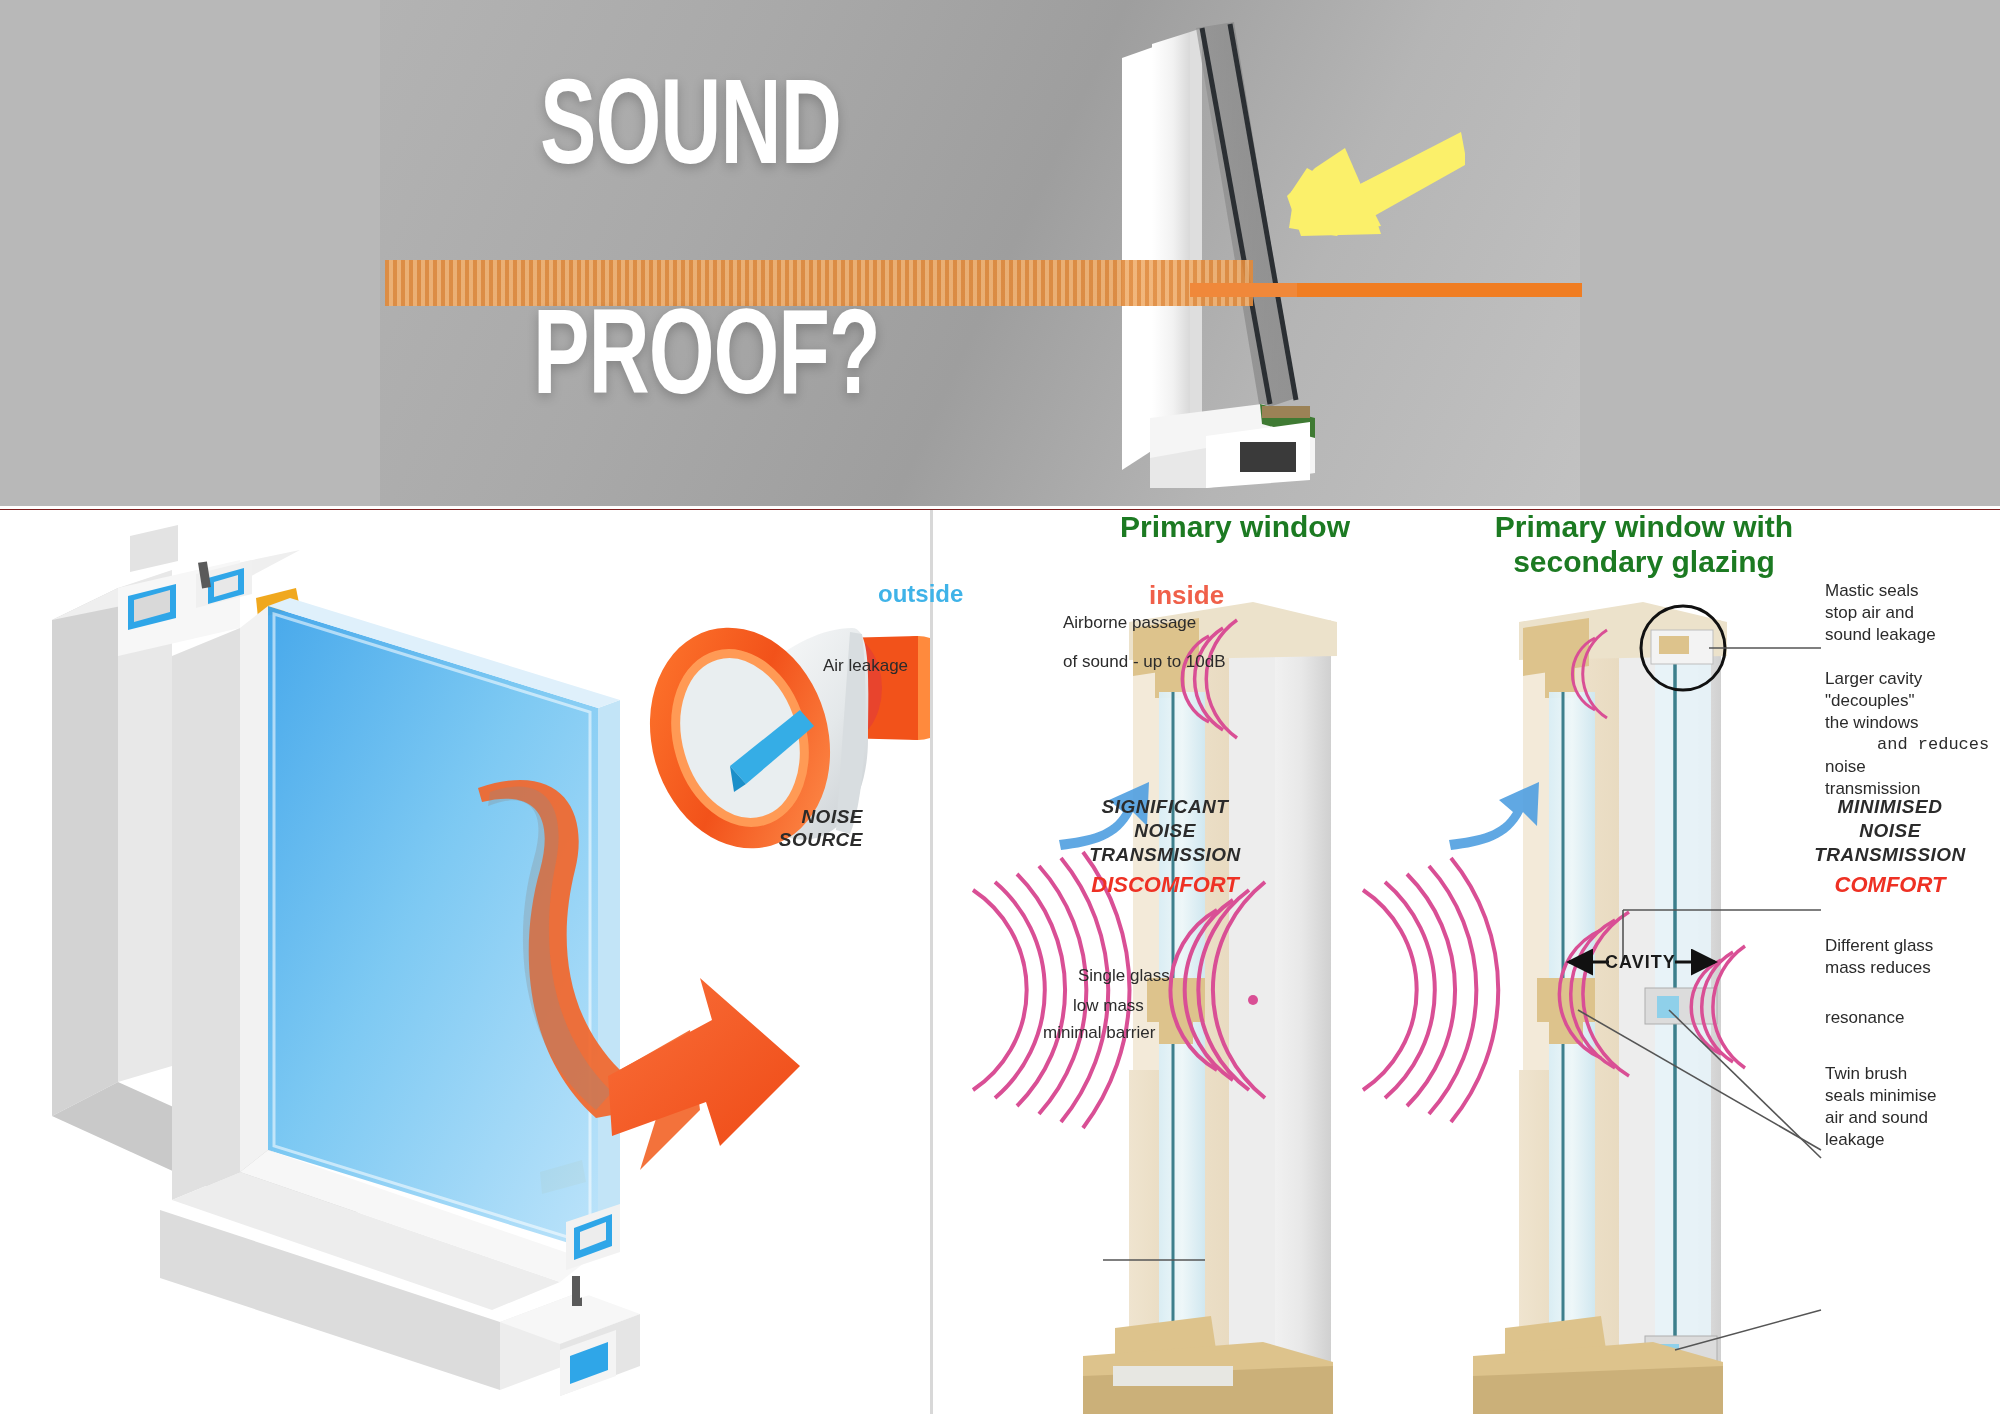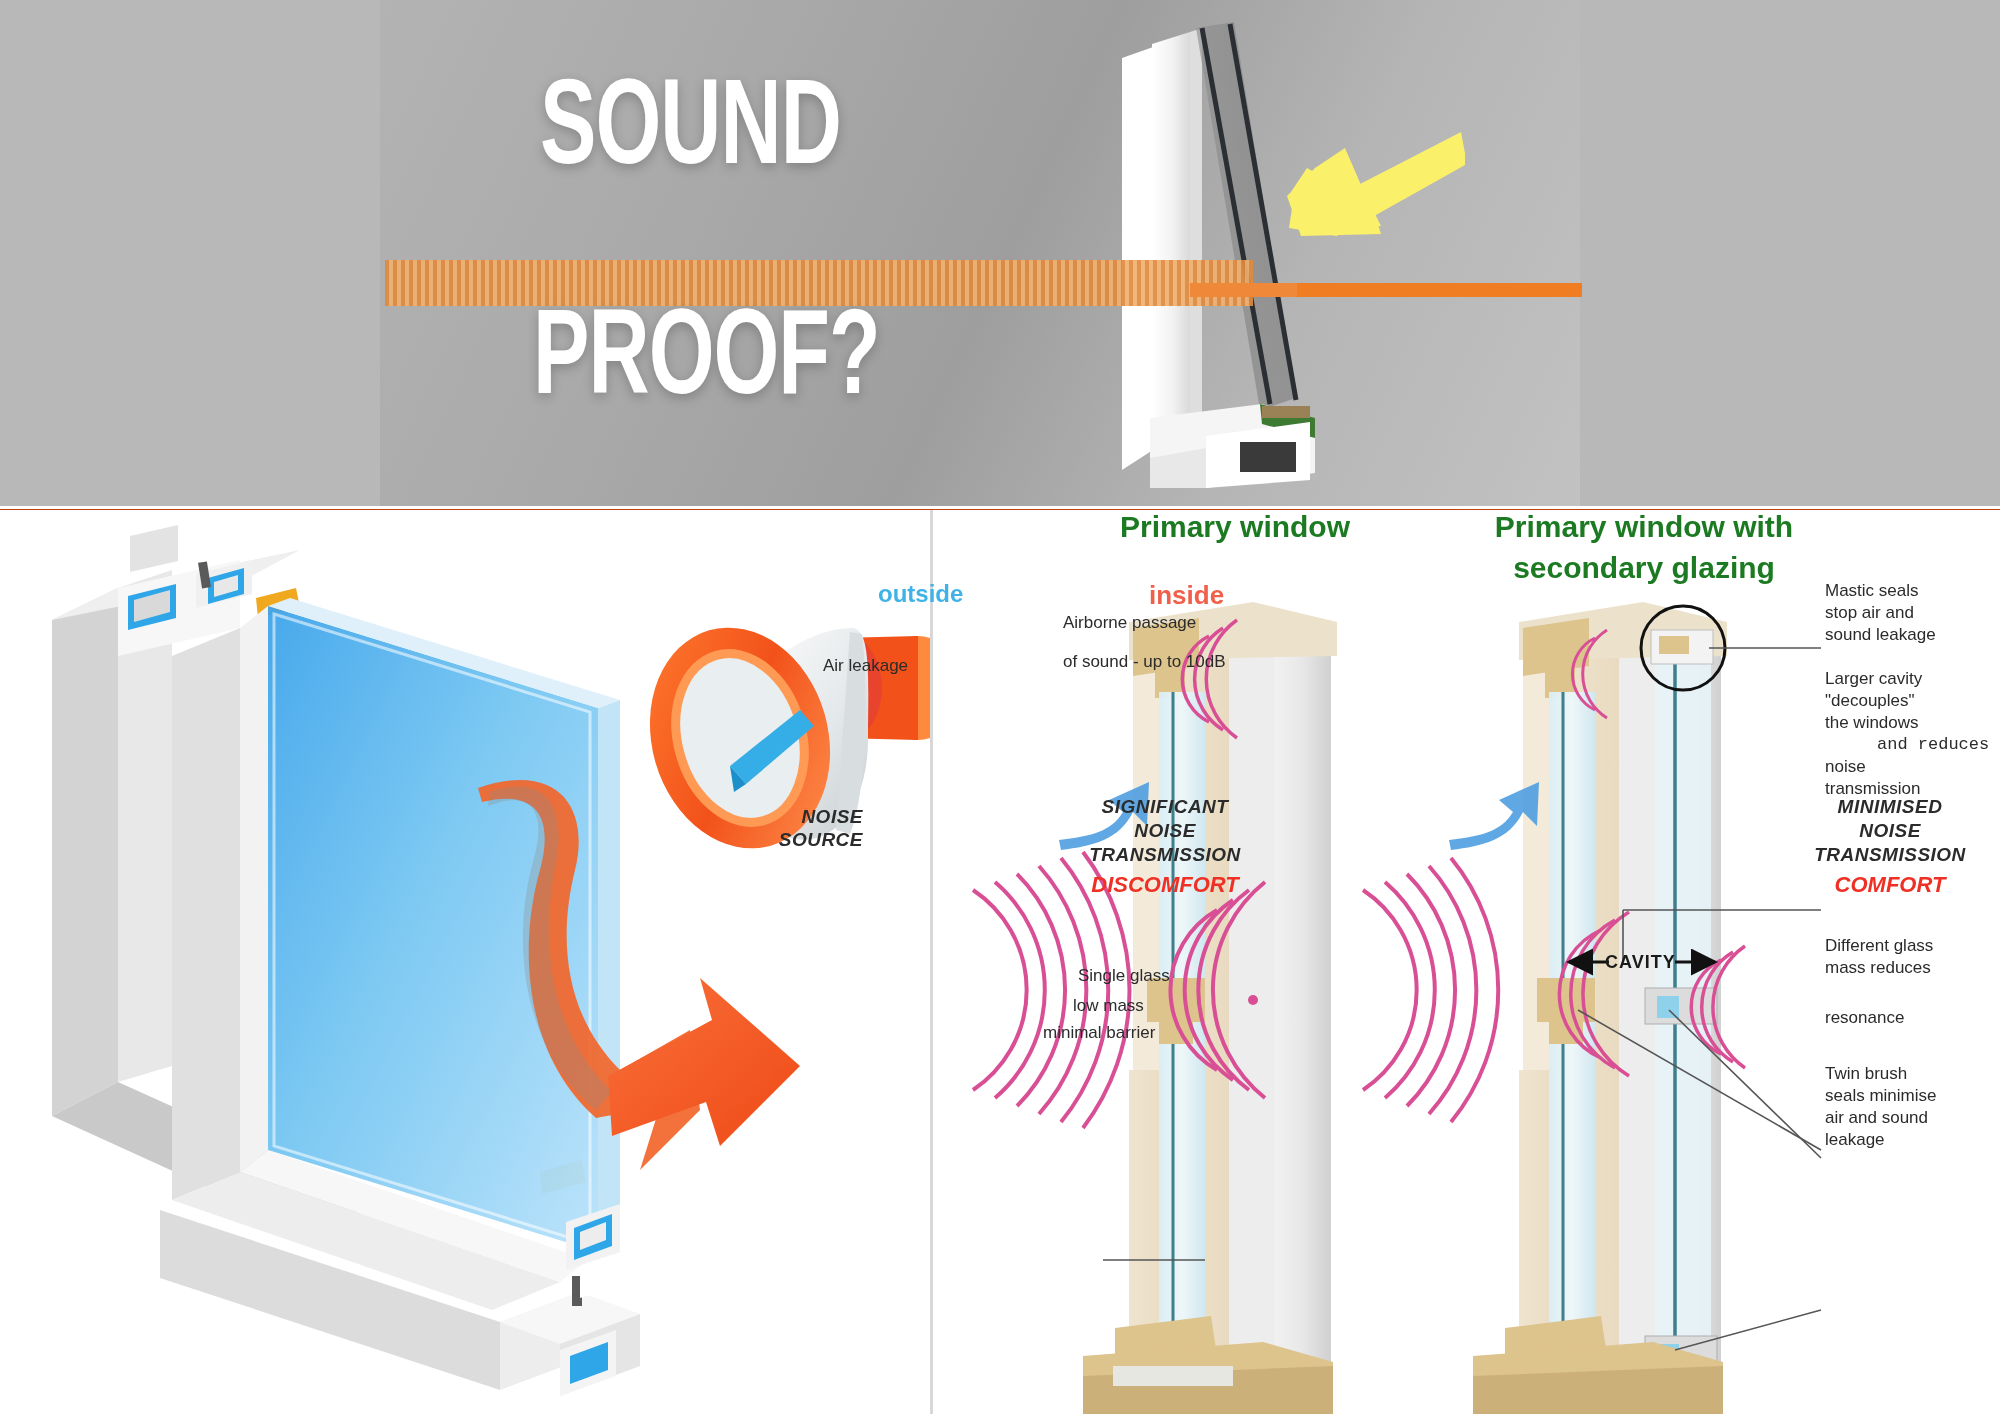--- a/index.html
+++ b/index.html
@@ -2,21 +2,21 @@
 <html><head>
 <meta charset="utf-8">
 <style>
   * { box-sizing: border-box; margin: 0; padding: 0; }
   html, body {
     width: 2000px; height: 1414px;
     font-family: "Liberation Sans", sans-serif;
     background: #ffffff;
     overflow: hidden;
   }
-  #page { position: relative; width: 2000px; height: 1162px; background:#c2410c; }
+  #page { position: relative; width: 2000px; height: 1162px; background:#7f1d1d; }
 
   
   #top-panel {
     position: absolute; left: 0; top: 0; width: 2000px; height: 508px;
     background: #b9b9b9;
   }
   #top-hero {
     position: absolute; left: 380px; top: 0; width: 1200px; height: 508px;
     background:
       linear-gradient(115deg, #b3b3b3 0%, #a9a9a9 28%, #9e9e9e 52%, #b5b5b5 74%, #c2c2c2 100%);
@@ -409,21 +409,21 @@
         <line x1="300" y1="400" x2="300" y2="452" stroke="#555" stroke-width="1.6"></line>
         <line x1="300" y1="400" x2="498" y2="400" stroke="#555" stroke-width="1.6"></line>
         <line x1="346" y1="500" x2="498" y2="648" stroke="#555" stroke-width="1.6"></line>
         <line x1="255" y1="500" x2="498" y2="640" stroke="#555" stroke-width="1.6"></line>
         <line x1="352" y1="840" x2="498" y2="800" stroke="#555" stroke-width="1.6"></line>
       </g>
     </svg>
 
     <div class="hdr-green" id="hdr-primary" style="left:152px; top:0px; width:300px;">Primary window</div>
     <div class="hdr-green" style="left:506px; top:0px; width:410px;">Primary window with</div>
-    <div class="hdr-green" style="left:506px; top:35px; width:410px;margin-top:6px;">secondary glazing</div>
+    <div class="hdr-green" style="left:506px; top:35px; width:410px;">secondary glazing</div>
 
     <div class="lbl-outside" style="left:-55px; top:70px;">outside</div>
     <div class="lbl-inside" style="left:216px; top:70px;">inside</div>
 
     <div class="ann" style="left:-110px; top:145px;">Air leakage</div>
     <div class="ann" style="left:130px; top:102px;">Airborne passage</div>
     <div class="ann" style="left:130px; top:141px;text-align:center;">of sound - up to 10dB</div>
 
     <div class="ann-ital" style="left:-200px; top:295px; width:130px; text-align:right;">NOISE</div>
     <div class="ann-ital" style="left:-200px; top:318px; width:130px; text-align:right;">SOURCE</div>

